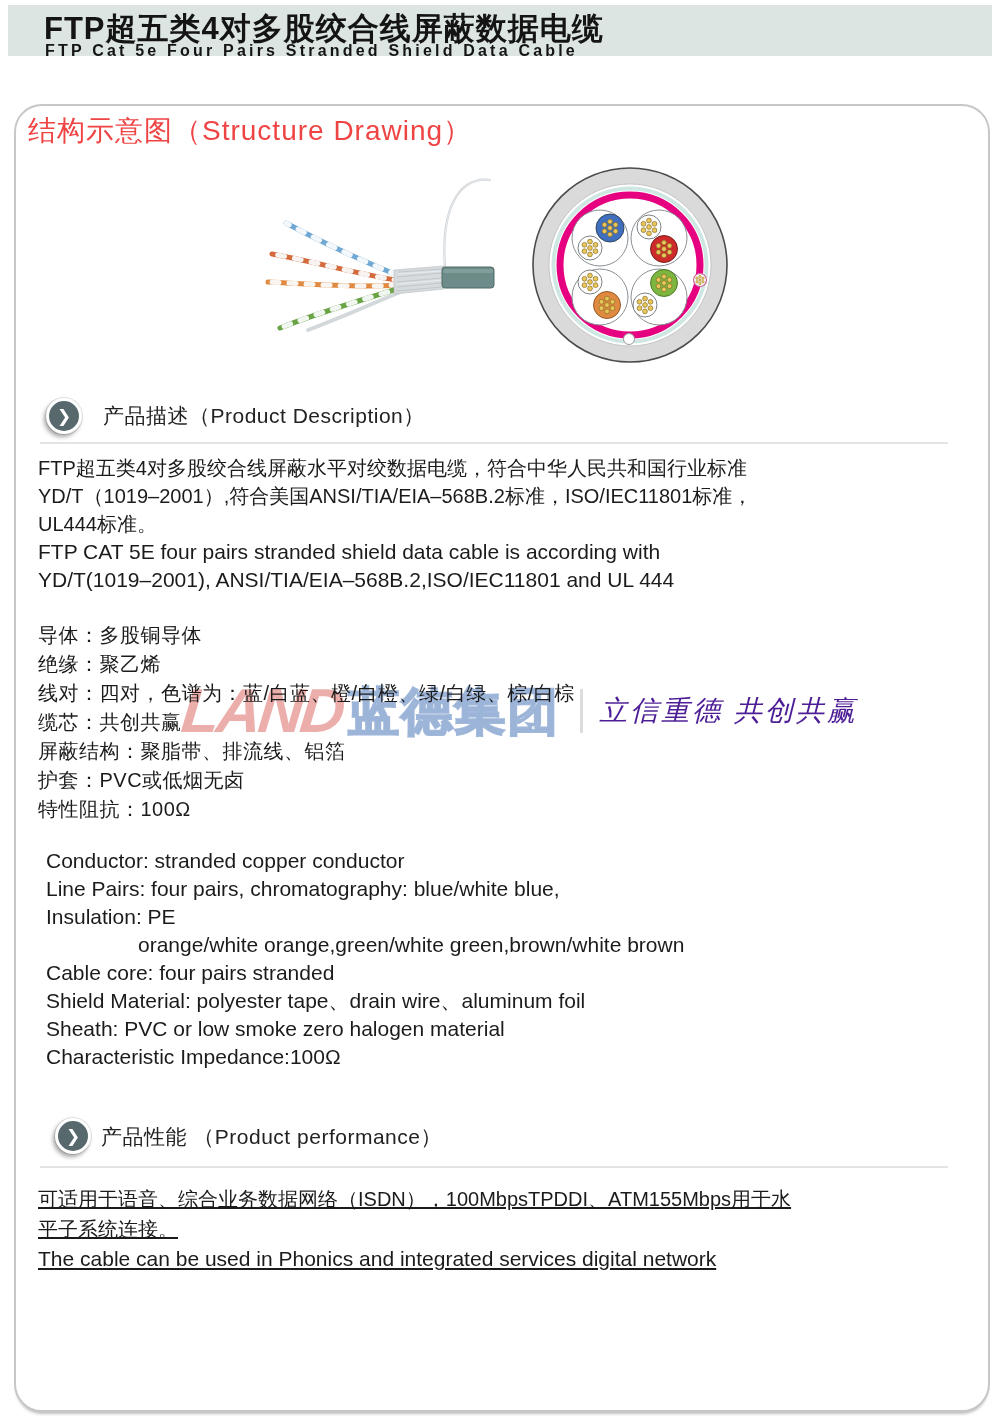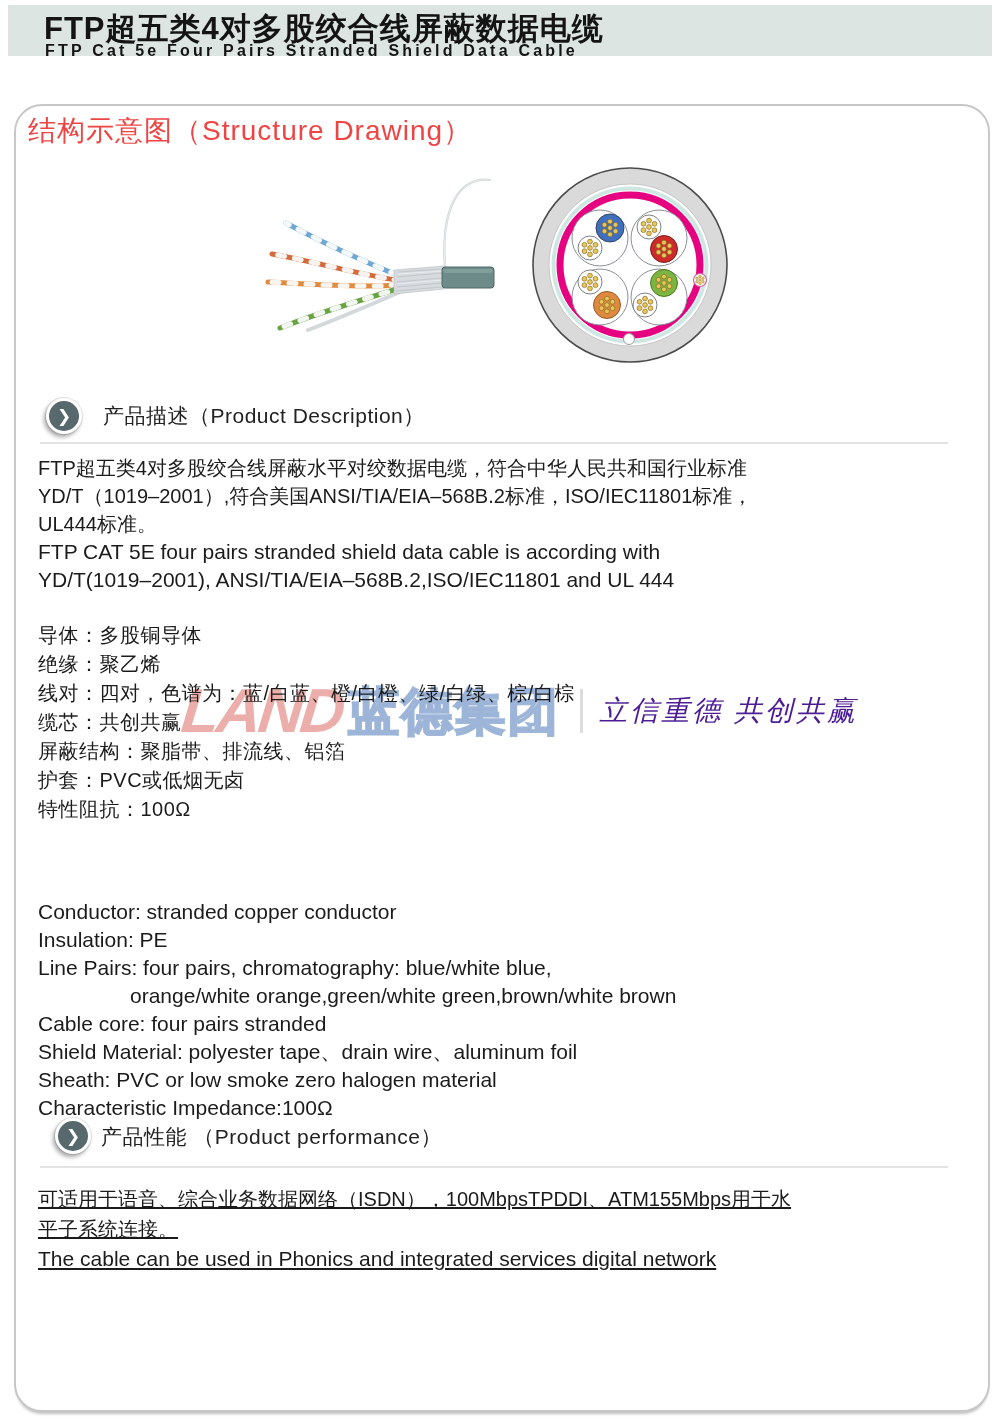--- a/index.html
+++ b/index.html
@@ -192,24 +192,24 @@
     <span class="line">特性阻抗：100Ω</span>
   </div>
 
   <div class="watermark">
     <span class="wm-logo">LAND</span>
     <span class="wm-brand">蓝德集团</span>
     <span class="wm-div"></span>
     <span class="wm-slogan">立信重德 共创共赢</span>
   </div>
 
-  <div class="tblock enspec-block" style="top:898px;">
+  <div class="tblock enspec-block" style="top:847px;margin-left:8px;">
     <span class="line">Conductor: stranded copper conductor</span>
+    <span class="line">Line Pairs: four pairs, chromatography: blue/white blue,</span>
     <span class="line">Insulation: PE</span>
-    <span class="line">Line Pairs: four pairs, chromatography: blue/white blue,</span>
     <span class="line indent">orange/white orange,green/white green,brown/white brown</span>
     <span class="line">Cable core: four pairs stranded</span>
     <span class="line">Shield Material: polyester tape、drain wire、aluminum foil</span>
     <span class="line">Sheath: PVC or low smoke zero halogen material</span>
     <span class="line">Characteristic Impedance:100Ω</span>
   </div>
 
   <div class="sec-icon" style="left:55px; top:1118px;">
     <span>❯</span>
   </div>

